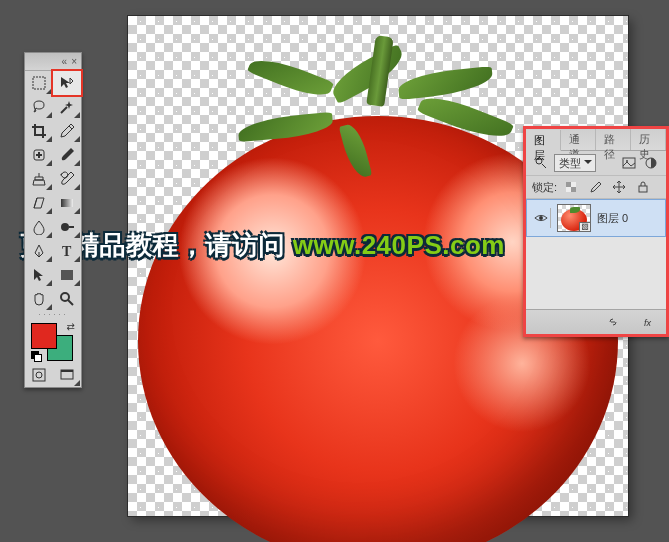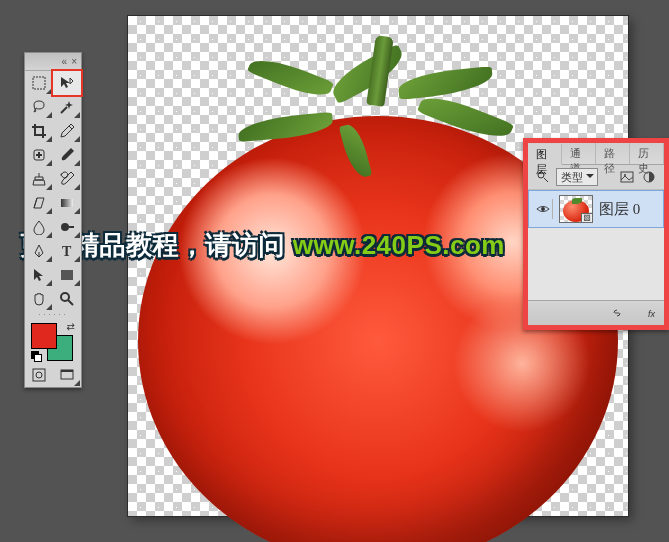--- a/index.html
+++ b/index.html
@@ -131,24 +131,23 @@
 .sw-mini .b2 { left:3px; top:3px; background:#fff; }
 .sw-swap { position:absolute; right:6px; top:4px; font-size:10px; color:#333; }
 .mask-mode { grid-column: 1 / -1; display:flex; }
 .mask-mode .tool { flex:1; }
 
 .layers {
   position: absolute;
   right: 0; top: 126px;
   width: 146px;
   background: #d4d4d4;
-  border: 5px solid #ef4444;
+  border: 3px solid #ef4444;
   box-shadow: 0 2px 4px rgba(0,0,0,.4);
   color:#333;
-  margin-top:12px;
 }
 .layers-tabs {
   display:flex; height:22px;
   background:linear-gradient(#cfcfcf,#d9d9d9);
   border-bottom:1px solid #a5a5a5;
   font-size:11px;
 }
 .ltab {
   padding:3px 8px 0; color:#555;
   border-right:1px solid #b7b7b7;
@@ -206,24 +205,24 @@
 }
 .thumb .t-leaf {
   position:absolute; left:12px; top:2px; width:10px; height:6px;
   background:#4f8a2c; border-radius:40% 10% 60% 10%;
 }
 .thumb-badge {
   position:absolute; right:-1px; bottom:-1px;
   width:12px; height:10px; background:#eee; border:1px solid #666;
   font-size:8px; line-height:8px; text-align:center;
 }
-.layer-name { font-size:15px;font-family:Liberation Serif, serif; }
+.layer-name { font-size:11px; }
 .layers-footer {
   display:flex; justify-content:flex-end; gap:20px;
-  padding:4px 0;
+  padding:4px 6px;
   background:linear-gradient(#d4d4d4,#c7c7c7);
   border-top:1px solid #a5a5a5;
 }
 .layers-footer .mini-icon { width:18px; }
 </style>
 </head>
 <body>
 
 <div class="canvas-wrap">
   <div class="checker"></div>
@@ -451,20 +450,47 @@
       </span>
     <span class="mini-icon">
         <svg viewBox="0 0 14 14">
           <circle cx="7" cy="7" r="5" fill="none" stroke="#444"></circle>
           <path d="M7 2 A5 5 0 0 1 7 12 Z" fill="#444"></path>
         </svg>
       </span>
   </div>
 
 
+  <div class="layers-row lock-row">
+    <span>锁定:</span>
+    <span class="mini-icon">
+        <svg viewBox="0 0 14 14">
+          <rect x="2" y="2" width="5" height="5" fill="#999"></rect>
+          <rect x="7" y="7" width="5" height="5" fill="#999"></rect>
+          <rect x="7" y="2" width="5" height="5" fill="#eee"></rect>
+          <rect x="2" y="7" width="5" height="5" fill="#eee"></rect>
+        </svg>
+      </span>
+    <span class="mini-icon">
+        <svg viewBox="0 0 14 14">
+          <path d="M11 2 L13 4 L6 11 L3 12 L4 9 Z" fill="none" stroke="#444"></path>
+        </svg>
+      </span>
+    <span class="mini-icon">
+        <svg viewBox="0 0 14 14">
+          <path d="M7 1 L7 13 M1 7 L13 7 M7 1 L5 3 M7 1 L9 3 M7 13 L5 11 M7 13 L9 11 M1 7 L3 5 M1 7 L3 9 M13 7 L11 5 M13 7 L11 9" stroke="#444"></path>
+        </svg>
+      </span>
+    <span class="mini-icon">
+        <svg viewBox="0 0 14 14">
+          <rect x="3" y="6" width="8" height="6" fill="none" stroke="#444"></rect>
+          <path d="M5 6 L5 4 A2 2 0 0 1 9 4 L9 6" fill="none" stroke="#444"></path>
+        </svg>
+      </span>
+  </div>
 
   <div class="layer-list">
     <div class="layer-item">
       <div class="vis">
         <svg viewBox="0 0 16 16" width="14" height="14">
             <path d="M1 8 Q8 2 15 8 Q8 14 1 8 Z" fill="none" stroke="#333"></path>
             <circle cx="8" cy="8" r="2.2" fill="#333"></circle>
           </svg>
       </div>
       <div class="thumb">

